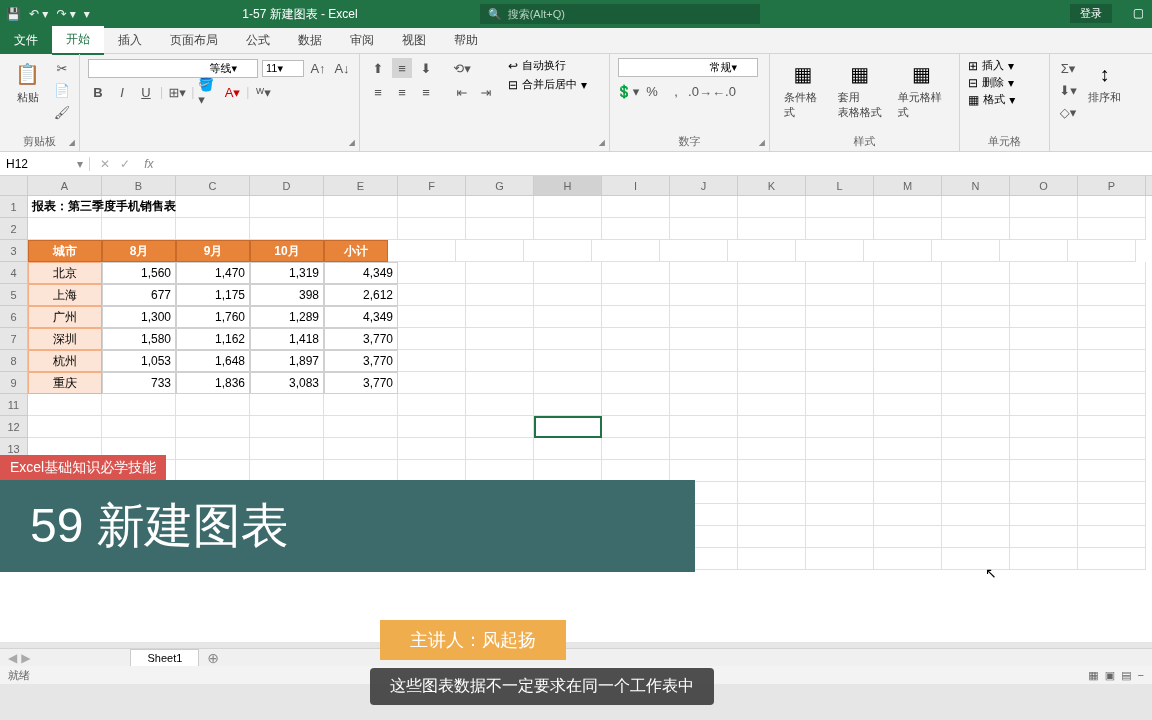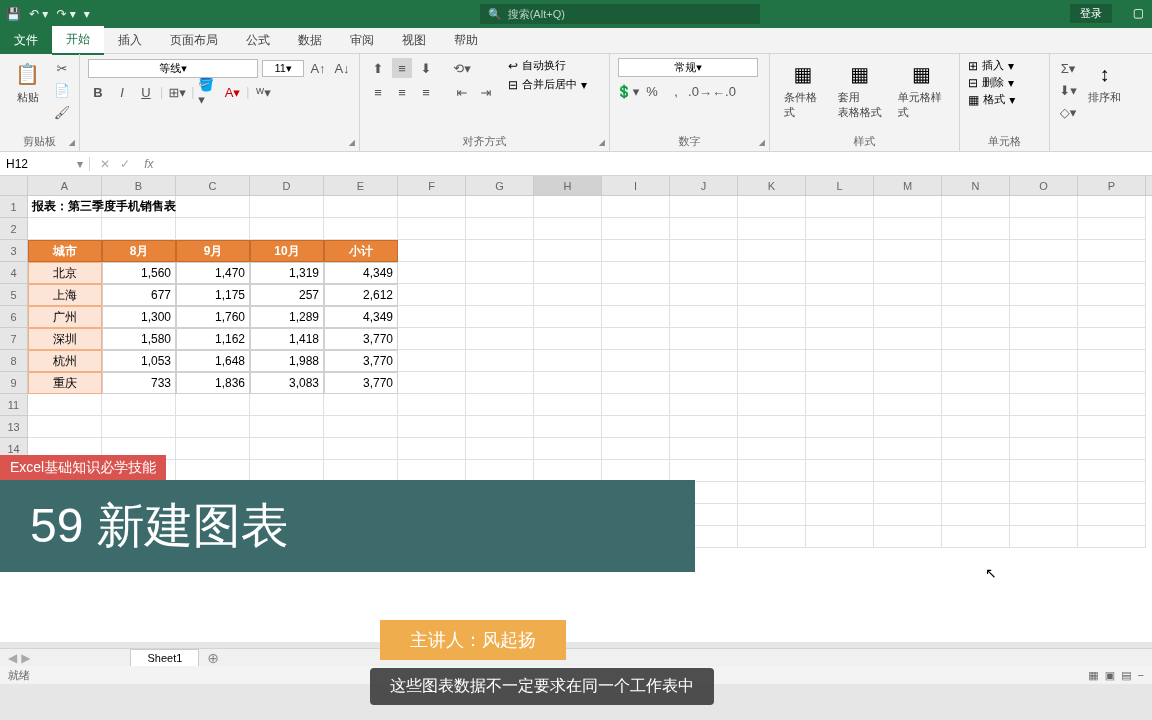--- a/index.html
+++ b/index.html
@@ -18,21 +18,21 @@
 .ribbon{background:#f3f3f3;height:98px;display:flex;border-bottom:1px solid #d4d4d4}
 .rgroup{border-right:1px solid #d4d4d4;padding:4px 8px;display:flex;flex-direction:column;position:relative}
 .rgroup-label{position:absolute;bottom:2px;left:0;right:0;text-align:center;font-size:11px;color:#666}
 .rgroup .dialog{position:absolute;bottom:4px;right:4px;font-size:8px;color:#888}
 .rbody{flex:1;display:flex;gap:4px;align-items:flex-start}
 .bigbtn{display:flex;flex-direction:column;align-items:center;padding:2px 6px;cursor:pointer;gap:2px}
 .bigbtn .ico{width:28px;height:28px;display:flex;align-items:center;justify-content:center;font-size:20px}
 .bigbtn .lbl{font-size:11px;color:#444}
 .col{display:flex;flex-direction:column;gap:2px}
 .row{display:flex;gap:4px;align-items:center}
-.dd{background:#fff;border:1px solid #bbb;font-size:11px;padding:1px 20px;display:flex;align-items:center;justify-content:center}
+.dd{background:#fff;border:1px solid #bbb;font-size:11px;padding:1px 20px;display:flex;align-items:center;justify-content:flex-end}
 .sbtn{width:20px;height:20px;display:flex;align-items:center;justify-content:center;cursor:pointer;font-size:13px;color:#555}
 .namebox-bar{background:#fff;height:24px;border-bottom:1px solid #d4d4d4;display:flex;align-items:center}
 .namebox{width:90px;border-right:1px solid #d4d4d4;padding:0 6px;font-size:12px;display:flex;justify-content:space-between;align-items:center}
 .fx-btns{display:flex;gap:10px;padding:0 10px;color:#aaa}
 .fx-label{font-style:italic;color:#888;margin-left:4px}
 .grid-area{position:relative;background:#fff;height:466px;overflow:hidden}
 .col-headers{display:flex;height:20px;background:#e6e6e6;border-bottom:1px solid #ccc}
 .corner{width:28px;border-right:1px solid #ccc;background:#e6e6e6}
 .ch{border-right:1px solid #ccc;text-align:center;font-size:11px;color:#666;line-height:20px;background:#e6e6e6}
 .ch.sel{background:#d2d2d2}
@@ -59,20 +59,21 @@
 </head>
 <body>
 
 <div class="titlebar">
   <div class="qat">
     <span>💾</span>
     <span>↶ ▾</span>
     <span>↷ ▾</span>
     <span>▾</span>
   </div>
+  <div class="doc-title">1-57 新建图表 - Excel</div>
   <div class="search-box">
     <span>🔍</span>
     <span>搜索(Alt+Q)</span>
   </div>
   <div class="account">登录</div>
   <div class="win-ctrl">▢</div>
 </div>
 
 <div class="tabs">
   <div class="tab file">文件</div>
@@ -157,21 +158,20 @@
             <span>↩</span>
             <span style="font-size:11px">自动换行</span>
           </div>
         <div class="row">
             <span>⊟</span>
             <span style="font-size:11px">合并后居中</span>
             <span>▾</span>
           </div>
       </div>
     </div>
-    <div class="rgroup-label">对齐方式</div>
     <div class="dialog">◢</div>
   </div>
 
   <div class="rgroup" style="width:160px">
     <div class="rbody" style="flex-direction:column;gap:4px">
       <div class="dd" style="width:140px">
           <span>常规</span>
           <span>▾</span>
         </div>
       <div class="row">
@@ -314,21 +314,21 @@
         <div class="gc" style="width: 68px;"></div>
         <div class="gc" style="width: 68px;"></div>
         <div class="gc" style="width: 68px;"></div>
       </div>
       <div class="gr">
         <div class="rh">3</div>
         <div class="gc hdr-cell" style="width: 74px;">城市</div>
         <div class="gc hdr-cell" style="width: 74px;">8月</div>
         <div class="gc hdr-cell" style="width: 74px;">9月</div>
         <div class="gc hdr-cell" style="width: 74px;">10月</div>
-        <div class="gc hdr-cell" style="width: 74px;">小计</div>
+        <div class="gc hdr-cell" style="width: 64px;">小计</div>
         <div class="gc" style="width: 68px;"></div>
         <div class="gc" style="width: 68px;"></div>
         <div class="gc" style="width: 68px;"></div>
         <div class="gc" style="width: 68px;"></div>
         <div class="gc" style="width: 68px;"></div>
         <div class="gc" style="width: 68px;"></div>
         <div class="gc" style="width: 68px;"></div>
         <div class="gc" style="width: 68px;"></div>
         <div class="gc" style="width: 68px;"></div>
         <div class="gc" style="width: 68px;"></div>
@@ -351,21 +351,21 @@
         <div class="gc" style="width: 68px;"></div>
         <div class="gc" style="width: 68px;"></div>
         <div class="gc" style="width: 68px;"></div>
         <div class="gc" style="width: 68px;"></div>
       </div>
       <div class="gr">
         <div class="rh">5</div>
         <div class="gc city-cell" style="width: 74px;">上海</div>
         <div class="gc num-cell" style="width: 74px;">677</div>
         <div class="gc num-cell" style="width: 74px;">1,175</div>
-        <div class="gc num-cell" style="width: 74px;">257</div>
+        <div class="gc num-cell" style="width: 74px;">398</div>
         <div class="gc num-cell" style="width: 74px;">2,612</div>
         <div class="gc" style="width: 68px;"></div>
         <div class="gc" style="width: 68px;"></div>
         <div class="gc" style="width: 68px;"></div>
         <div class="gc" style="width: 68px;"></div>
         <div class="gc" style="width: 68px;"></div>
         <div class="gc" style="width: 68px;"></div>
         <div class="gc" style="width: 68px;"></div>
         <div class="gc" style="width: 68px;"></div>
         <div class="gc" style="width: 68px;"></div>
@@ -408,21 +408,21 @@
         <div class="gc" style="width: 68px;"></div>
         <div class="gc" style="width: 68px;"></div>
         <div class="gc" style="width: 68px;"></div>
         <div class="gc" style="width: 68px;"></div>
       </div>
       <div class="gr">
         <div class="rh">8</div>
         <div class="gc city-cell" style="width: 74px;">杭州</div>
         <div class="gc num-cell" style="width: 74px;">1,053</div>
         <div class="gc num-cell" style="width: 74px;">1,648</div>
-        <div class="gc num-cell" style="width: 74px;">1,988</div>
+        <div class="gc num-cell" style="width: 74px;">1,897</div>
         <div class="gc num-cell" style="width: 74px;">3,770</div>
         <div class="gc" style="width: 68px;"></div>
         <div class="gc" style="width: 68px;"></div>
         <div class="gc" style="width: 68px;"></div>
         <div class="gc" style="width: 68px;"></div>
         <div class="gc" style="width: 68px;"></div>
         <div class="gc" style="width: 68px;"></div>
         <div class="gc" style="width: 68px;"></div>
         <div class="gc" style="width: 68px;"></div>
         <div class="gc" style="width: 68px;"></div>
@@ -451,20 +451,39 @@
       <div class="gr">
         <div class="rh">11</div>
         <div class="gc" style="width: 74px;"></div>
         <div class="gc" style="width: 74px;"></div>
         <div class="gc" style="width: 74px;"></div>
         <div class="gc" style="width: 74px;"></div>
         <div class="gc" style="width: 74px;"></div>
         <div class="gc" style="width: 68px;"></div>
         <div class="gc" style="width: 68px;"></div>
         <div class="gc" style="width: 68px;"></div>
+        <div class="gc" style="width: 68px;"></div>
+        <div class="gc" style="width: 68px;"></div>
+        <div class="gc" style="width: 68px;"></div>
+        <div class="gc" style="width: 68px;"></div>
+        <div class="gc" style="width: 68px;"></div>
+        <div class="gc" style="width: 68px;"></div>
+        <div class="gc" style="width: 68px;"></div>
+        <div class="gc" style="width: 68px;"></div>
+      </div>
+      <div class="gr">
+        <div class="rh">12</div>
+        <div class="gc" style="width: 74px;"></div>
+        <div class="gc" style="width: 74px;"></div>
+        <div class="gc" style="width: 74px;"></div>
+        <div class="gc" style="width: 74px;"></div>
+        <div class="gc" style="width: 74px;"></div>
+        <div class="gc" style="width: 68px;"></div>
+        <div class="gc" style="width: 68px;"></div>
+        <div class="gc sel-cell" style="width: 68px;"></div>
         <div class="gc" style="width: 68px;"></div>
         <div class="gc" style="width: 68px;"></div>
         <div class="gc" style="width: 68px;"></div>
         <div class="gc" style="width: 68px;"></div>
         <div class="gc" style="width: 68px;"></div>
         <div class="gc" style="width: 68px;"></div>
         <div class="gc" style="width: 68px;"></div>
         <div class="gc" style="width: 68px;"></div>
       </div>
       <div class="gr">

